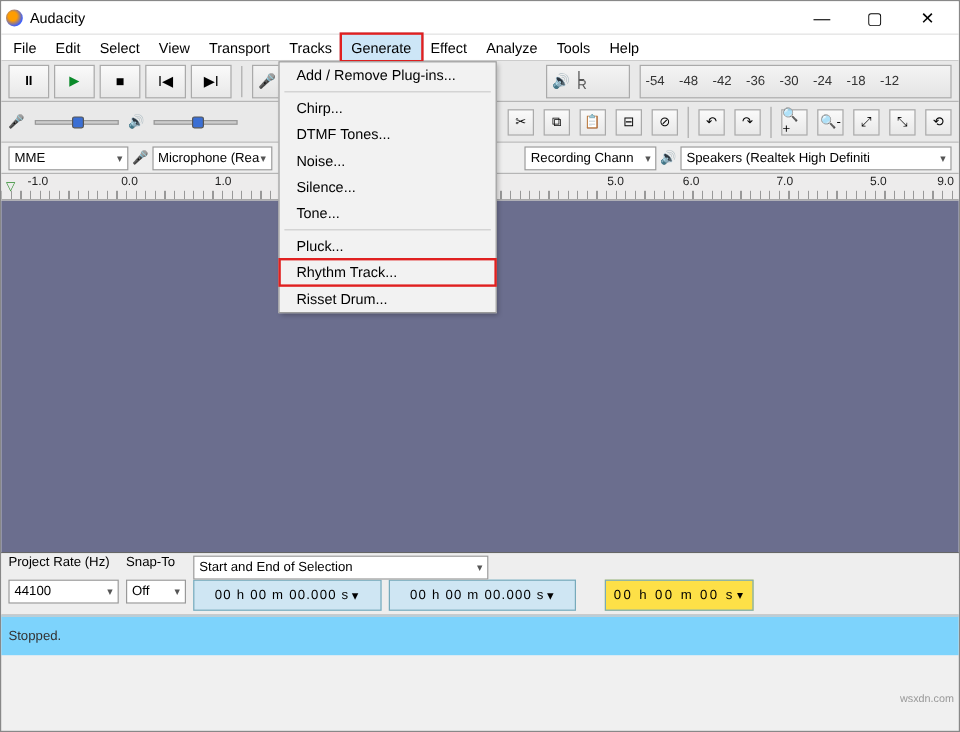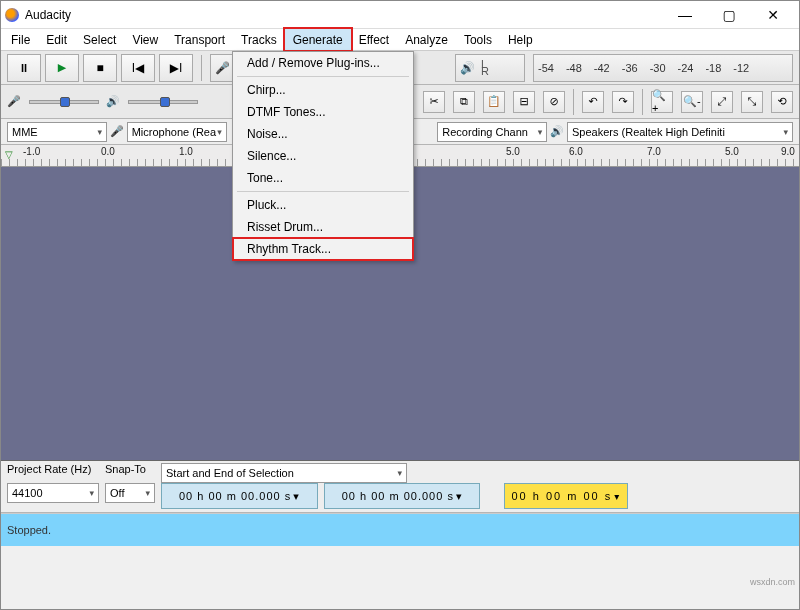--- a/index.html
+++ b/index.html
@@ -223,15 +223,15 @@
 <div class="dropdown">
   <div class="ditem">Add / Remove Plug-ins...</div>
   <div class="dsep"></div>
   <div class="ditem">Chirp...</div>
   <div class="ditem">DTMF Tones...</div>
   <div class="ditem">Noise...</div>
   <div class="ditem">Silence...</div>
   <div class="ditem">Tone...</div>
   <div class="dsep"></div>
   <div class="ditem">Pluck...</div>
+  <div class="ditem highlight">Rhythm Track...</div>
   <div class="ditem">Risset Drum...</div>
-  <div class="ditem highlight">Rhythm Track...</div>
 </div>
 
 </body></html>

